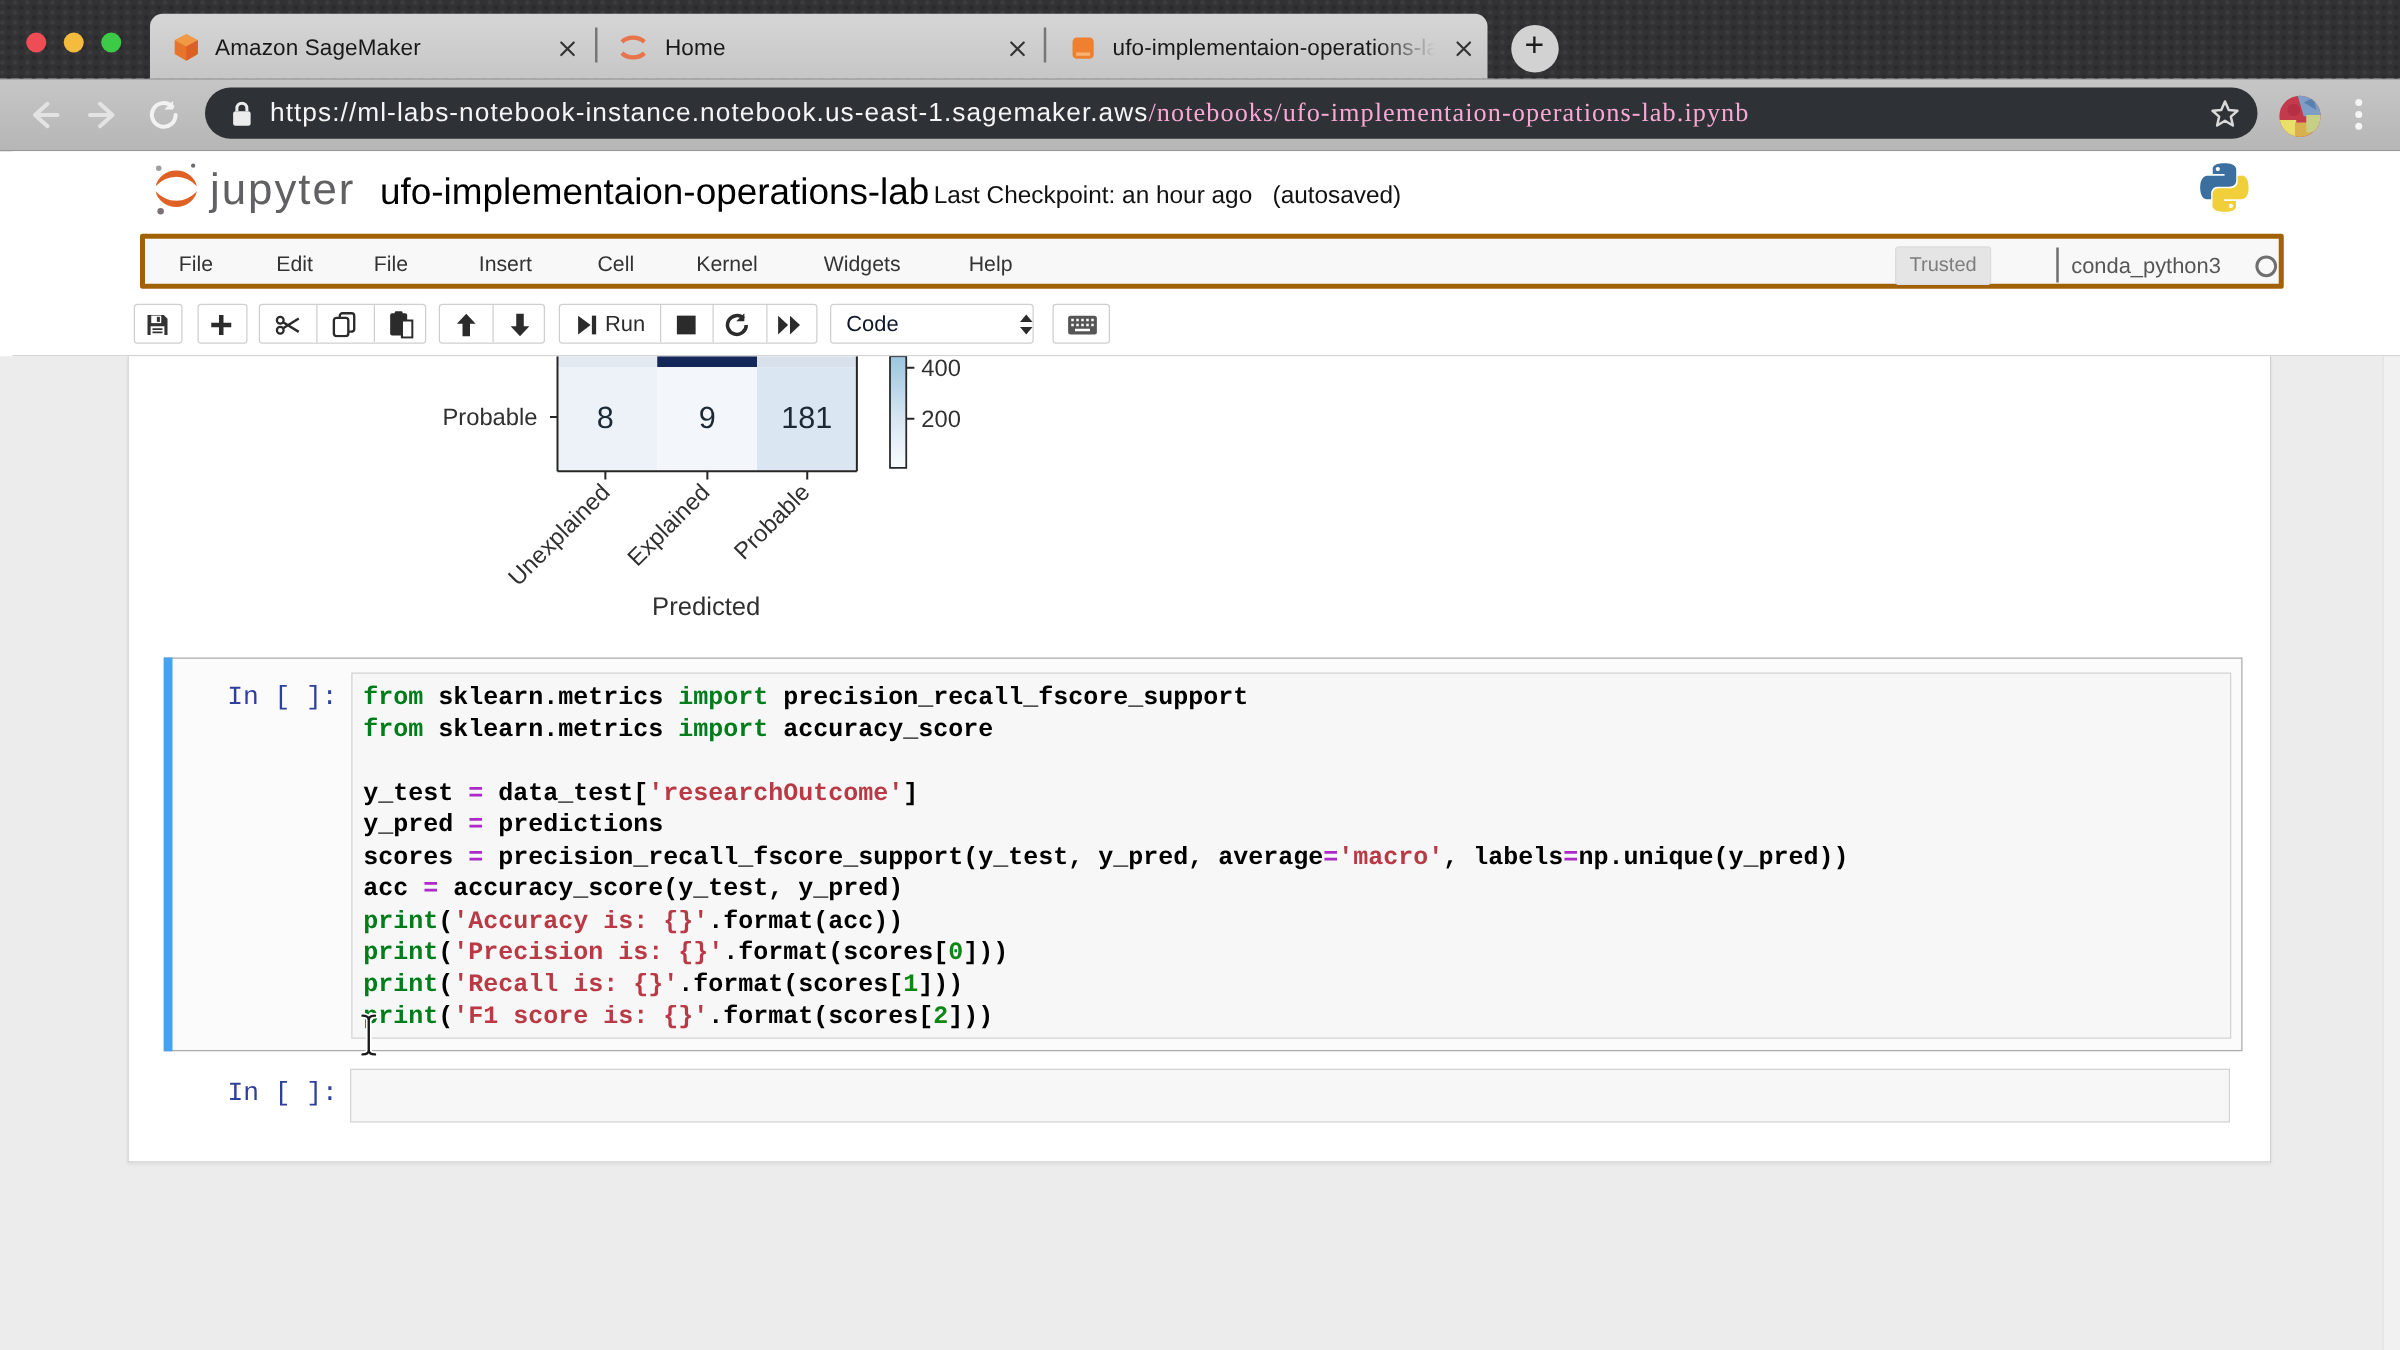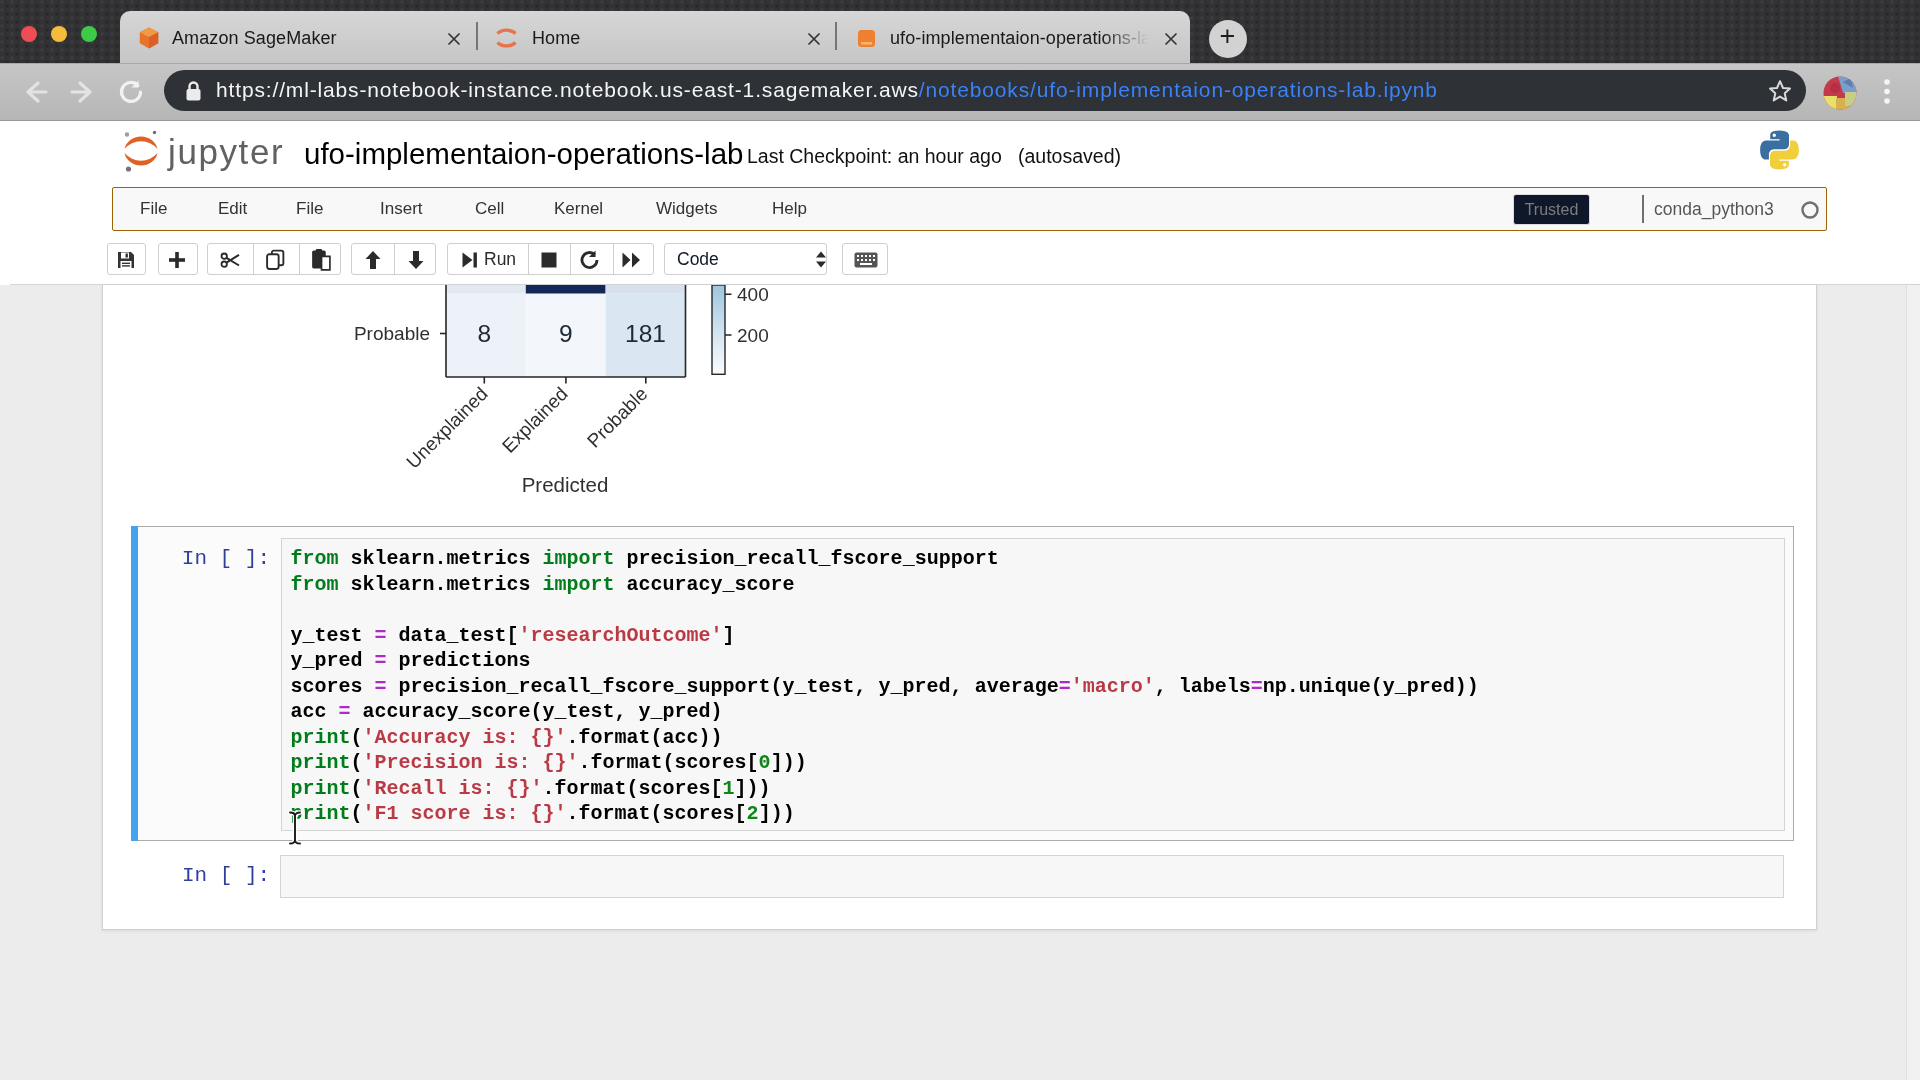--- a/index.html
+++ b/index.html
@@ -16,31 +16,31 @@
     background-size:10px 8px;
   }
   .light { border-radius:50%; width:16px; height:16px; top:26px; }
   .tab { top:11px; height:52px; border-radius:10px 10px 0 0;
     background:linear-gradient(#d6d6d6,#c6c6c6); }
   .tabtitle { font-size:18px; font-weight:400; color:#191919; top:28px; position:absolute; white-space:nowrap; letter-spacing:0.1px; }
   #btoolbar { left:0; top:63px; width:1920px; height:58px;
     background:linear-gradient(#c6c6c6,#b6b6b6); border-bottom:1px solid #979797; border-top:1px solid #a8a8a8; }
   #urlpill { left:164px; top:6px; width:1642px; height:41px; border-radius:21px; background:#2e3136; }
   #urltext { position:absolute; left:52px; top:8px; font-size:21px; font-weight:500; color:#f4f5f6; white-space:nowrap; letter-spacing:0.85px;}
-  #urltext .path { color:#3b82f6; }
+  #urltext .path { color:#f9a8d4;font-family:Liberation Serif, serif; }
   .navicon { position:absolute; top:0; }
 
   
   #jheader { left:10px; top:121px; width:1920px; height:164px; background:#fff; border-bottom:1px solid #d4d4d4;padding-left:32px; }
   #jwordmark { left:158px; top:11px; font-size:35px; color:#616163; letter-spacing:1.6px; }
   #jtitle { left:294px; top:15.5px; font-size:29.5px; font-weight:500; color:#000; }
   #jcheckpoint { left:737px; top:24px; font-size:19.5px; color:#111; }
-  #menubar { left:102px; top:66px; width:1715px; height:44px; background:#f8f8f8; border:1px solid #a16207; border-radius:2px; }
+  #menubar { left:102px; top:66px; width:1715px; height:44px; background:#f8f8f8; border:4px solid #a16207; border-radius:2px; }
   .menuitem { position:absolute; top:11px; font-size:17px; font-weight:500; color:#333; }
-  #trusted { position:absolute; left:1400px; top:6px; width:77px; height:31px; border:1px solid #dcdcdc; border-radius:3px; background:#0f172a;
+  #trusted { position:absolute; left:1400px; top:6px; width:77px; height:31px; border:1px solid #dcdcdc; border-radius:3px; background:#e5e5e5;
      font-size:16px; color:#7d7d7d; text-align:center; line-height:29px; }
   #kernelname { position:absolute; left:1530px; top:11px; font-size:17.5px; color:#565656;text-align:center; }
   #kernelbar { position:absolute; left:1529px; top:7px; width:2px; height:28px; background:#6f6f6f; }
 
   
   .tbtn { position:absolute; top:243px; height:32px; background:#fff; border:1px solid #cfcfcf; border-radius:3px; }
 
   
   #nbbody { left:0; top:285px; width:1920px; height:795px; background:#ececec; }
   #container { position:absolute; left:102px; top:0; width:1715px; height:645px; background:#fff;

